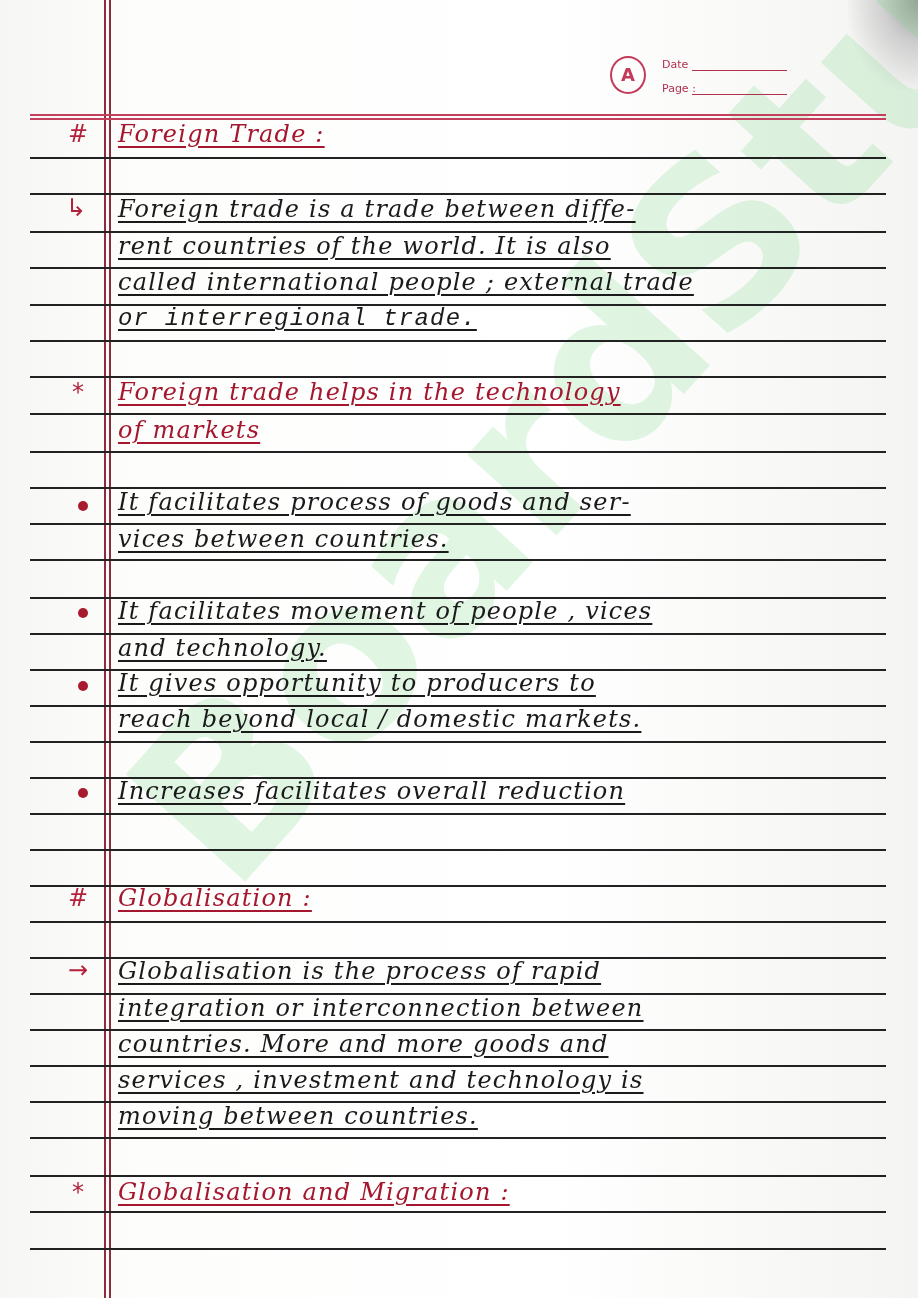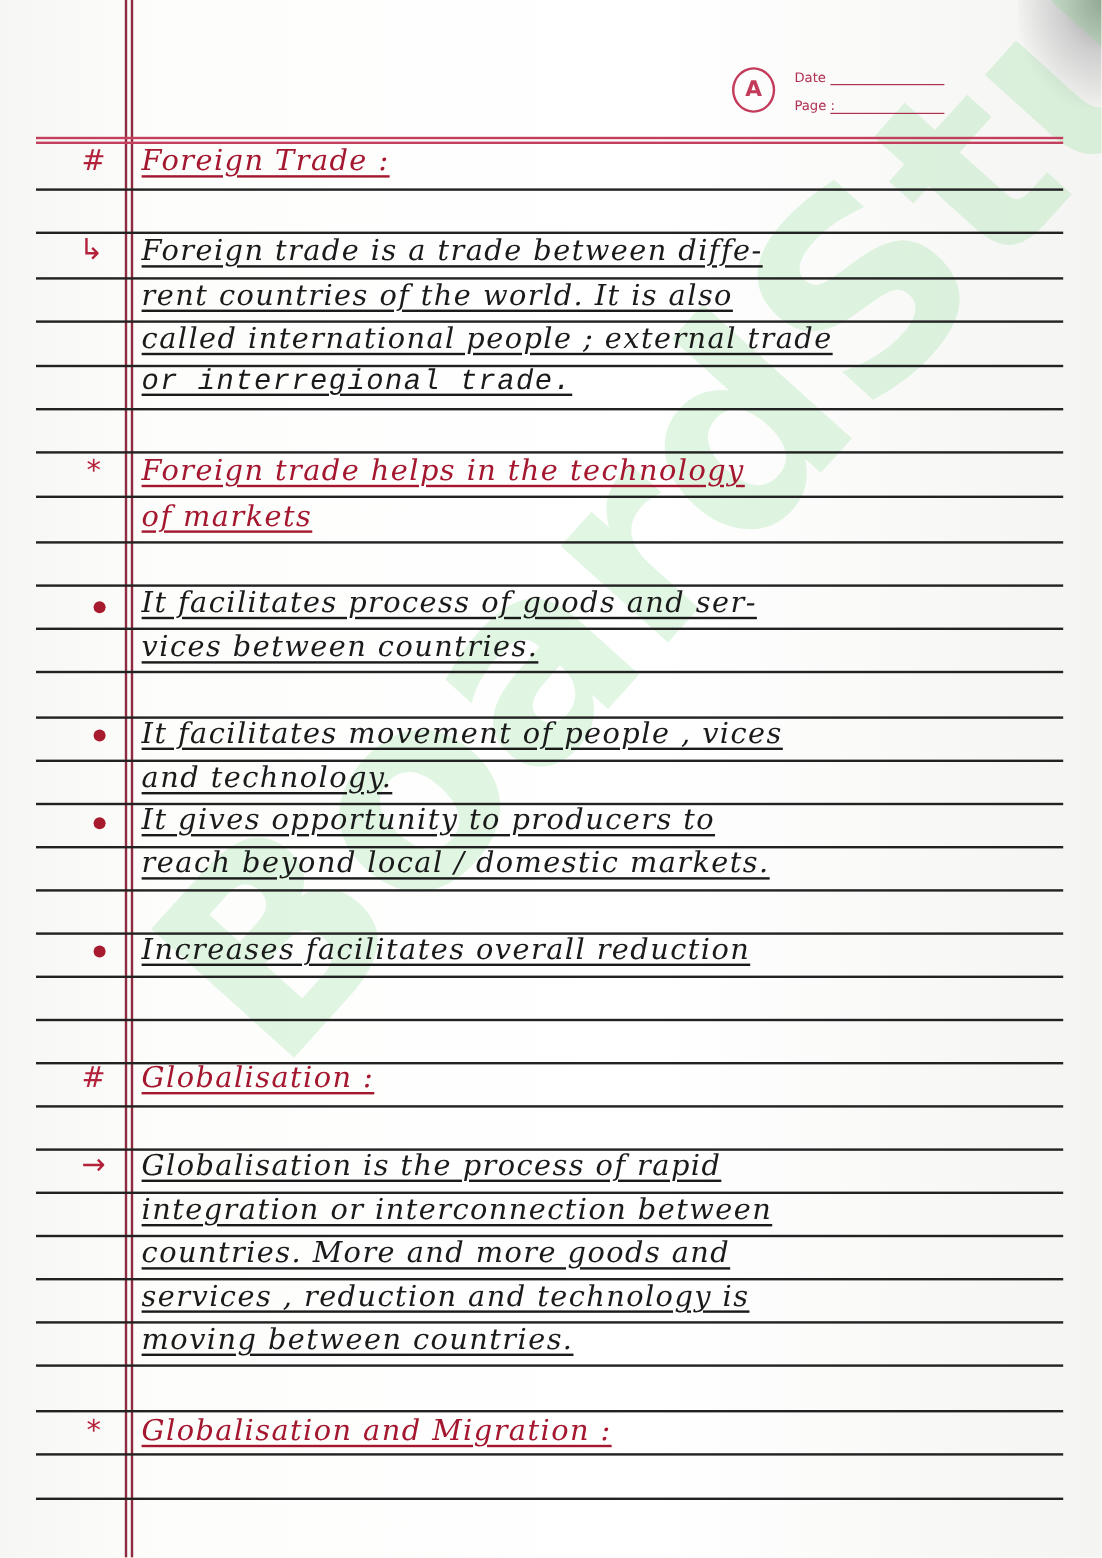--- a/index.html
+++ b/index.html
@@ -101,18 +101,18 @@
   <div class="dot" style="left:78px;top:788px;"></div>
   <div class="line" style="top:777px;">Increases facilitates overall reduction</div>
 
   <div class="marker red" style="left:58px;top:884px;">#</div>
   <div class="line red" style="top:884px;">Globalisation :</div>
 
   <div class="marker red" style="left:58px;top:956px;">→</div>
   <div class="line" style="top:957px;">Globalisation is the process of rapid</div>
   <div class="line" style="top:994px;">integration or interconnection between</div>
   <div class="line" style="top:1030px;">countries. More and more goods and</div>
-  <div class="line" style="top:1066px;">services , reduction and technology is</div>
+  <div class="line" style="top:1066px;">services , investment and technology is</div>
   <div class="line" style="top:1102px;">moving between countries.</div>
 
   <div class="marker red" style="left:58px;top:1178px;">*</div>
   <div class="line red" style="top:1178px;">Globalisation and Migration :</div>
 </div>
 
 </body></html>

